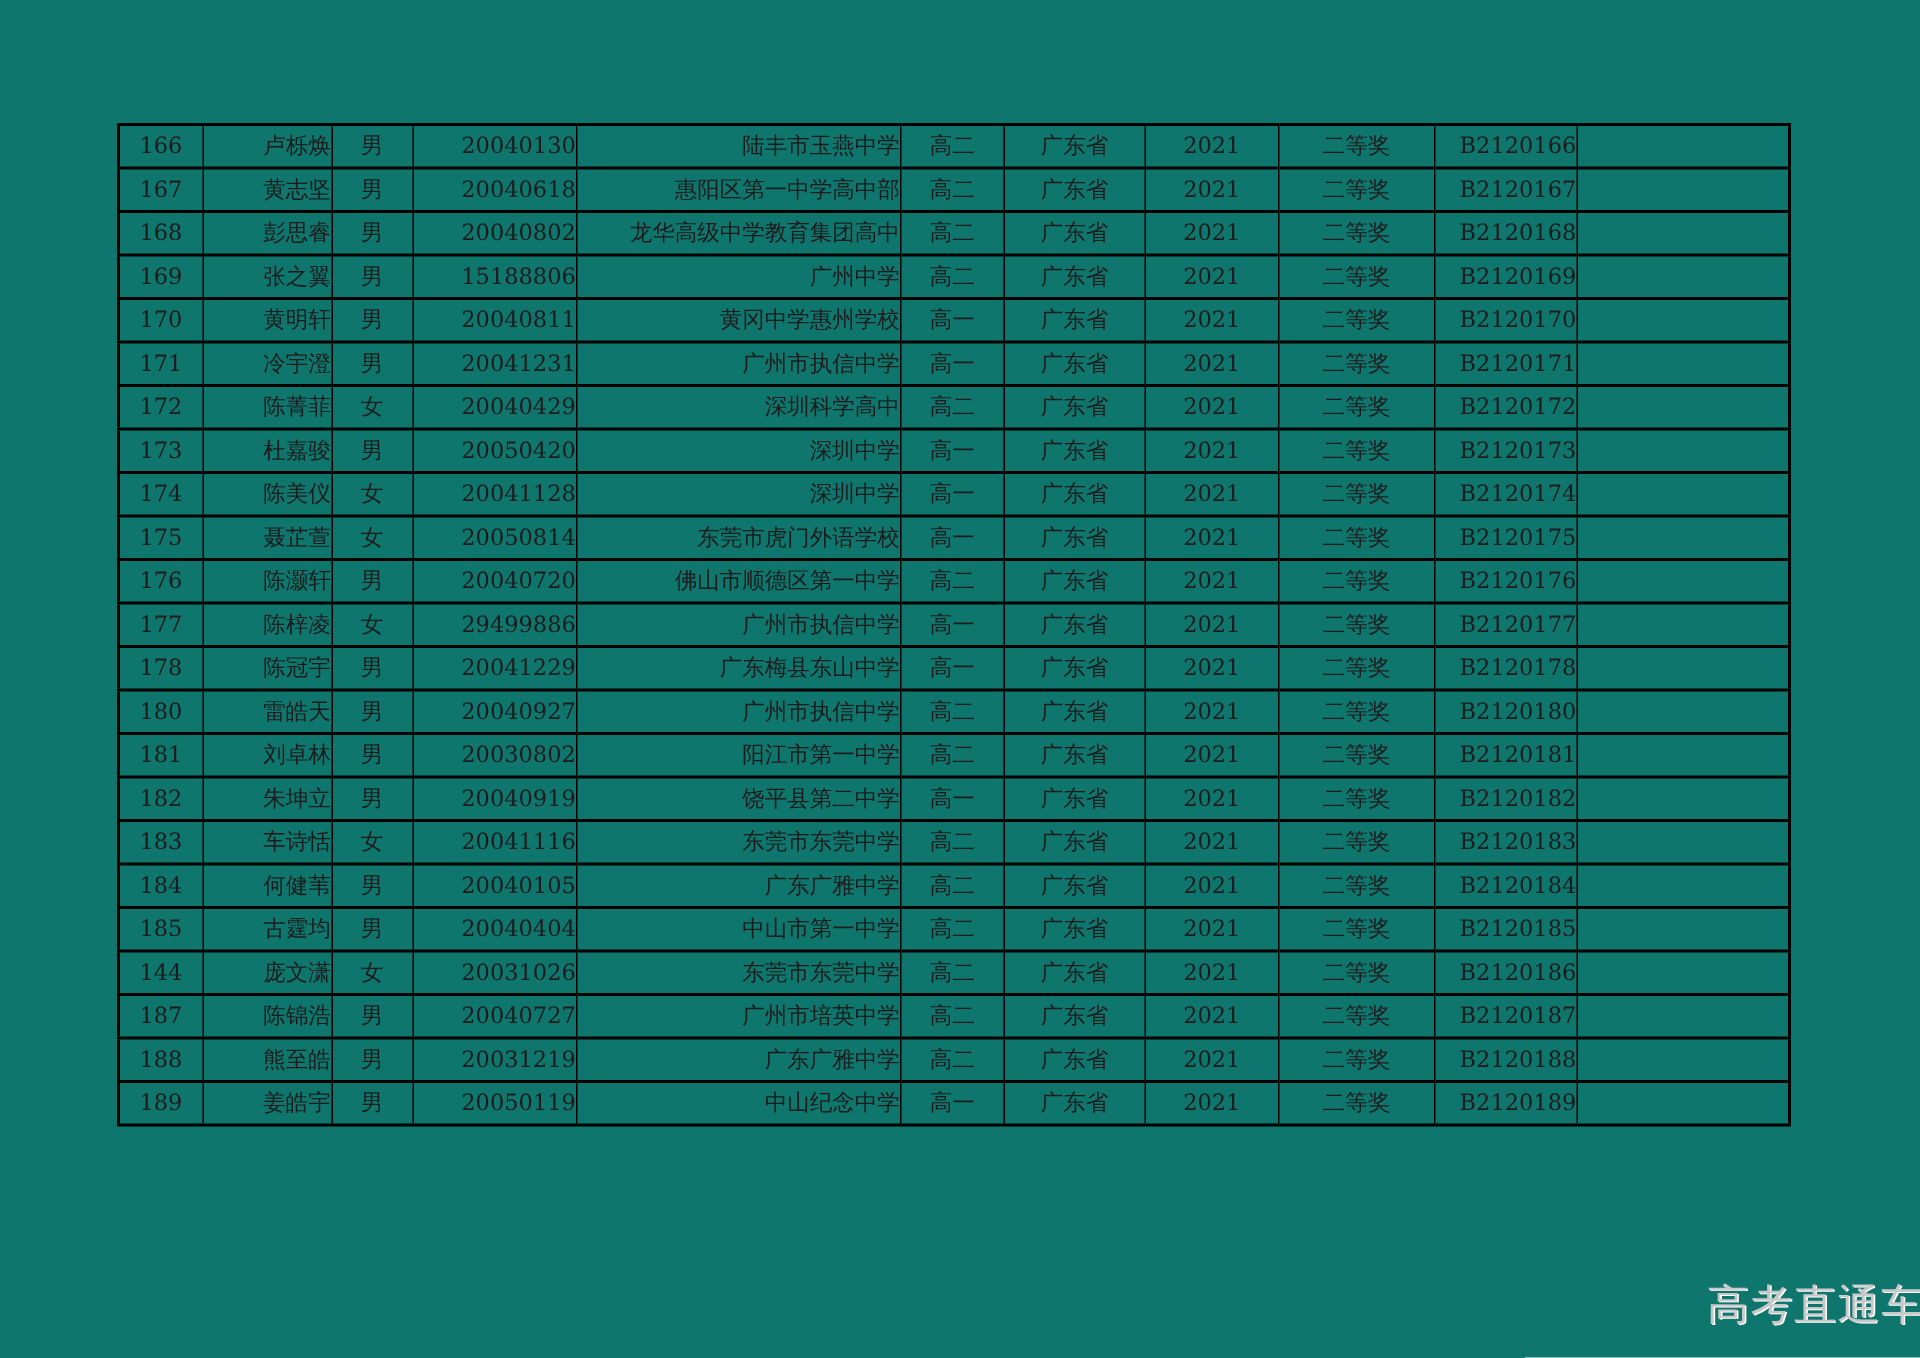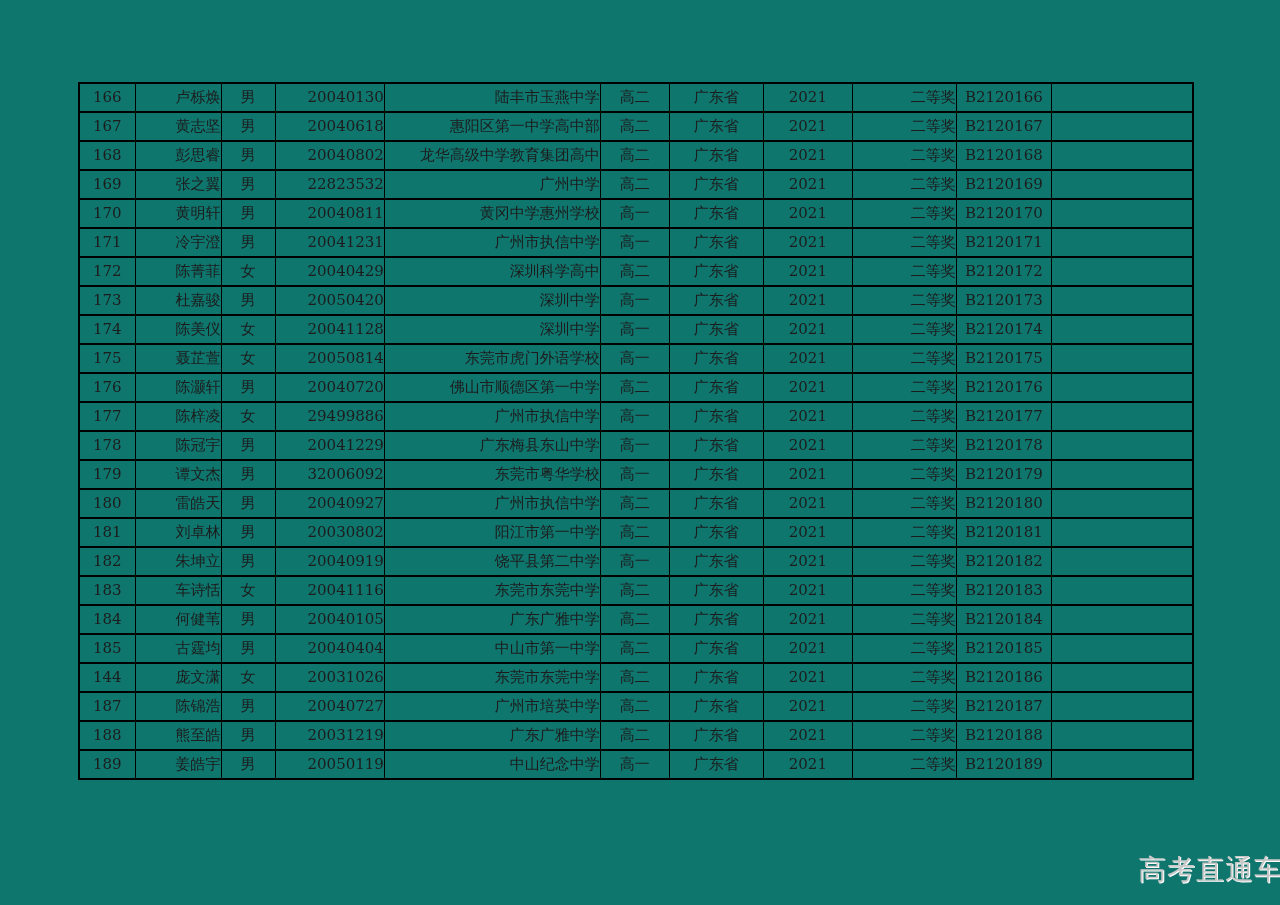--- a/index.html
+++ b/index.html
@@ -36,22 +36,22 @@
     vertical-align: middle;
   }
   table.awards td:nth-child(1)  { width: 56px;  }
   table.awards td:nth-child(2)  { width: 86px;  text-align: right; padding-left: 7px; }
   table.awards td:nth-child(3)  { width: 54px;  }
   table.awards td:nth-child(4)  { width: 97px; padding-left: 32px;  }
   table.awards td:nth-child(5)  { width: 216px; text-align: right; padding-left: 5px; }
   table.awards td:nth-child(6)  { width: 69px;  }
   table.awards td:nth-child(7)  { width: 94px;  }
   table.awards td:nth-child(8)  { width: 89px;  }
-  table.awards td:nth-child(9)  { width: 104px; text-align: right; }
-  table.awards td:nth-child(10) { width: 95px;  }
+  table.awards td:nth-child(9)  { width: 104px; }
+  table.awards td:nth-child(10) { width: 95px; text-align: right;  }
   table.awards td:nth-child(11) { width: 142px; }
   .watermark {
     position: absolute;
     left: 1138px; top: 851px;
     font-family: "DejaVu Sans", "Liberation Sans", sans-serif;
     font-size: 28px;
     letter-spacing: 1px;
     color: #c8c8c8;
     text-shadow: 1px 1px 0 #ffffff;
     white-space: nowrap;
@@ -99,21 +99,21 @@
           <td>广东省</td>
           <td>2021</td>
           <td>二等奖</td>
           <td>B2120168</td>
           <td></td>
         </tr>
         <tr>
           <td>169</td>
           <td>张之翼</td>
           <td>男</td>
-          <td>22823532</td>
+          <td>15188806</td>
           <td>广州中学</td>
           <td>高二</td>
           <td>广东省</td>
           <td>2021</td>
           <td>二等奖</td>
           <td>B2120169</td>
           <td></td>
         </tr>
         <tr>
           <td>170</td>
@@ -223,33 +223,20 @@
           <td>178</td>
           <td>陈冠宇</td>
           <td>男</td>
           <td>20041229</td>
           <td>广东梅县东山中学</td>
           <td>高一</td>
           <td>广东省</td>
           <td>2021</td>
           <td>二等奖</td>
           <td>B2120178</td>
-          <td></td>
-        </tr>
-        <tr>
-          <td>179</td>
-          <td>谭文杰</td>
-          <td>男</td>
-          <td>32006092</td>
-          <td>东莞市粤华学校</td>
-          <td>高一</td>
-          <td>广东省</td>
-          <td>2021</td>
-          <td>二等奖</td>
-          <td>B2120179</td>
           <td></td>
         </tr>
         <tr>
           <td>180</td>
           <td>雷皓天</td>
           <td>男</td>
           <td>20040927</td>
           <td>广州市执信中学</td>
           <td>高二</td>
           <td>广东省</td>

